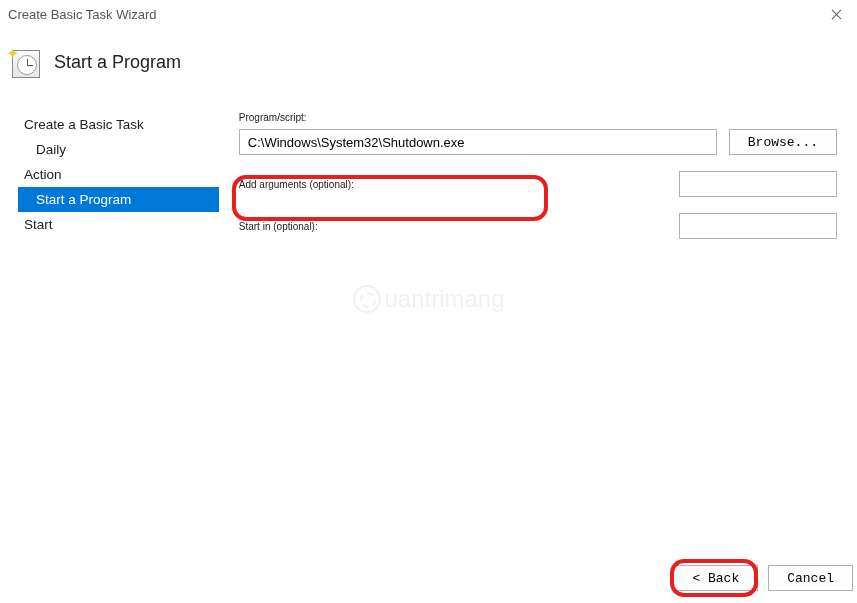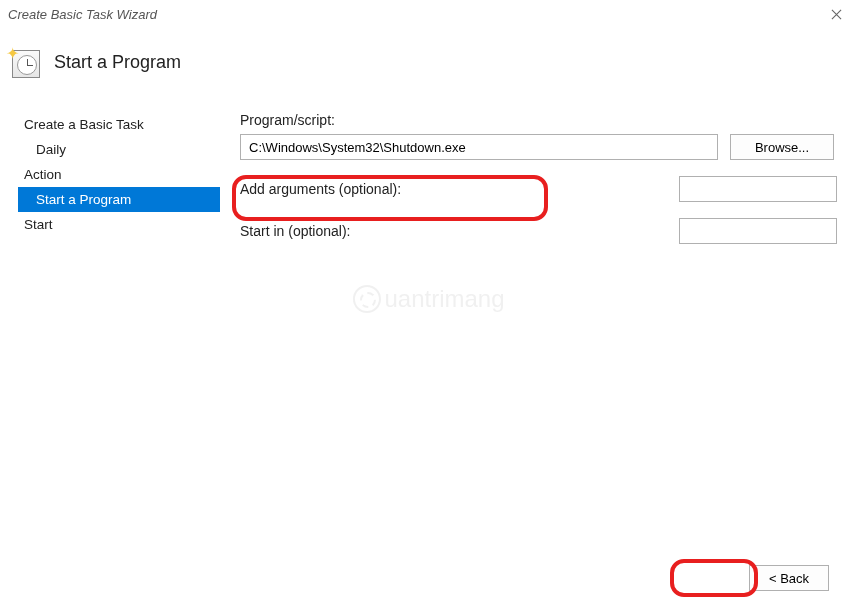--- a/index.html
+++ b/index.html
@@ -17,21 +17,20 @@
       overflow: hidden;
     }
     .titlebar {
       display: flex;
       justify-content: space-between;
       align-items: center;
       padding: 4px 14px 4px 8px;
       height: 28px;
       color: #555;
       font-size: 13px;
-      font-style: italic;
     }
     .close-btn {
       width: 14px;
       height: 14px;
       display: flex;
       align-items: center;
       justify-content: center;
       cursor: pointer;
       color: #666;
     }
@@ -123,21 +122,21 @@
       color: #fff;
     }
     .main-panel {
       flex: 1;
       padding: 0 20px 0 20px;
     }
     .field-group {
       margin-bottom: 8px;
     }
     .field-label {
-      font-size: 14px;
+      font-size: 10px;
       color: #222;
       margin-bottom: 6px;
       display: block;
     }
     .field-row {
       display: flex;
       align-items: center;
       gap: 12px;
     }
     .field-inline-row {
@@ -160,28 +159,28 @@
     }
     .text-input.short {
       width: 158px;
     }
     .btn {
       height: 26px;
       border: 1px solid #b0b0b0;
       background: #fdfdfd;
       padding: 0 18px;
       font-size: 13px;
-      font-family: Liberation Sans, sans-serif;
+      font-family: Liberation Mono, monospace;
       cursor: pointer;
       min-width: 84px;
     }
     .footer {
       position: absolute;
       bottom: 12px;
-      right: 28px;
+      right: 4px;
       display: flex;
       gap: 10px;
     }
     .footer .btn {
       min-width: 80px;
       height: 26px;
     }
     .highlight-red {
       position: absolute;
       border: 4px solid #e81f1f;
@@ -285,16 +284,17 @@
   </div>
 </div>
 
 <div class="watermark">
   <div class="watermark-icon"></div>
   <div class="watermark-text">uantrimang</div>
 </div>
 
 <div class="footer">
   <button class="btn">&lt; Back</button>
+  <button class="btn">Cancel</button>
 </div>
 
 <div class="highlight-red highlight-1"></div>
 <div class="highlight-red highlight-2"></div>
 
 </body></html>

